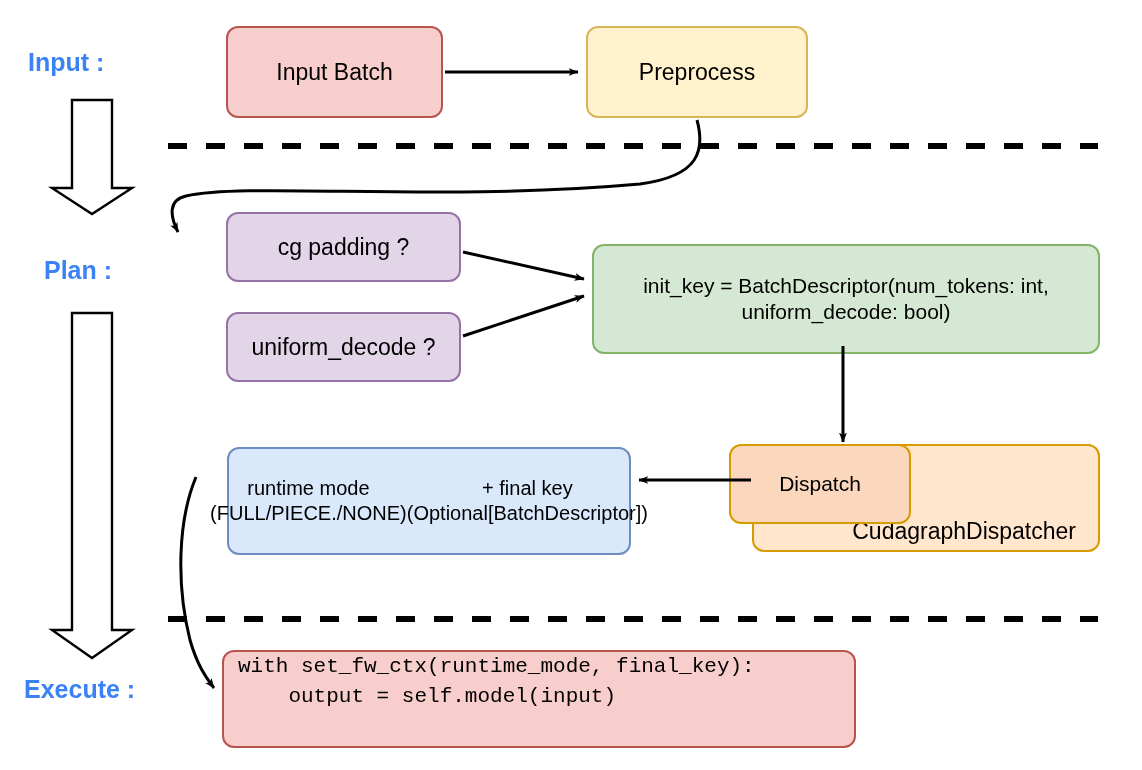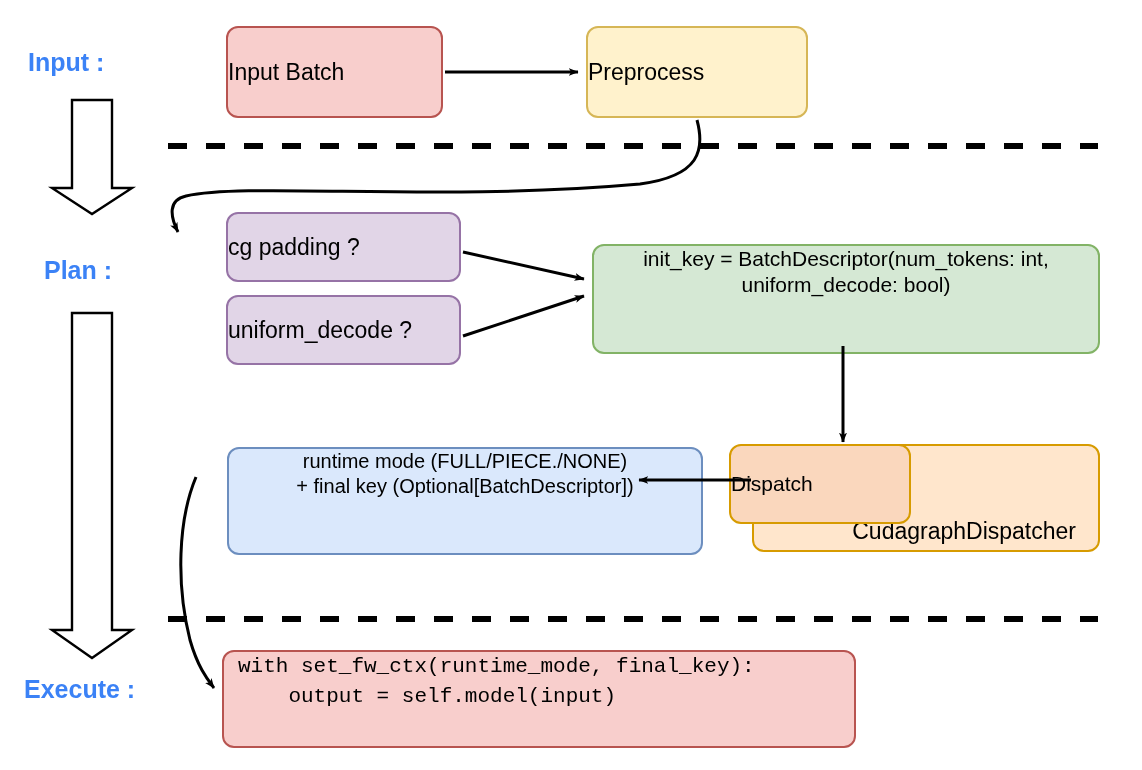--- a/index.html
+++ b/index.html
@@ -25,20 +25,21 @@
     color: #3b82f6;
     white-space: nowrap;
     letter-spacing: 0px;
   }
   .node {
     position: absolute;
     box-sizing: border-box;
     border-radius: 12px;
     display: flex;
     align-items: center;
+    justify-content: center;
     text-align: center;
     font-family: "Liberation Sans", sans-serif;
     color: #000000;
     line-height: 1.25;
   }
   .node-input-batch {
     background: #f8cecc;
     border: 2px solid #b85450;
     font-size: 23px;
   }
@@ -111,39 +112,39 @@
   </div>
 
   <div class="node node-preprocess" style="left:586px; top:26px; width:222px; height:92px;">
     <span>Preprocess</span>
   </div>
 
   <div class="node node-purple" style="left:226px; top:212px; width:235px; height:70px;">
     <span>cg padding ?</span>
   </div>
 
-  <div class="node node-purple" style="left:226px; top:295px; width:235px; height:70px;">
+  <div class="node node-purple" style="left:226px; top:312px; width:235px; height:70px;">
     <span>uniform_decode ?</span>
   </div>
 
   <div class="node node-green" style="left:592px; top:244px; width:508px; height:110px; flex-direction:column;">
     <span>init_key = BatchDescriptor(num_tokens: int,</span>
     <span>uniform_decode: bool)</span>
   </div>
 
   <div class="node node-orange-outer" style="left:752px; top:444px; width:348px; height:108px; align-items:flex-end;">
     <div style="margin-top:14px;">Cudagraph</div>
     <div>Dispatcher</div>
   </div>
 
   <div class="node node-orange-inner" style="left:729px; top:444px; width:182px; height:80px;">
     <span>Dispatch</span>
   </div>
 
-  <div class="node node-blue" style="left:227px; top:447px; width:476px; height:108px; flex-direction:column;">
+  <div class="node node-blue" style="left:227px; top:447px; width:404px; height:108px; ">
     <span>runtime mode (FULL/PIECE./NONE)</span>
     <span>+ final key (Optional[BatchDescriptor])</span>
   </div>
 
   <div class="node node-code" style="left:222px; top:650px; width:634px; height:98px; flex-direction:column; align-items:flex-start;">
     <span>with set_fw_ctx(runtime_mode, final_key):</span>
     <span>    output = self.model(input)</span>
   </div>
 
   <svg class="overlay" viewBox="0 0 1142 770" xmlns="http://www.w3.org/2000/svg">

